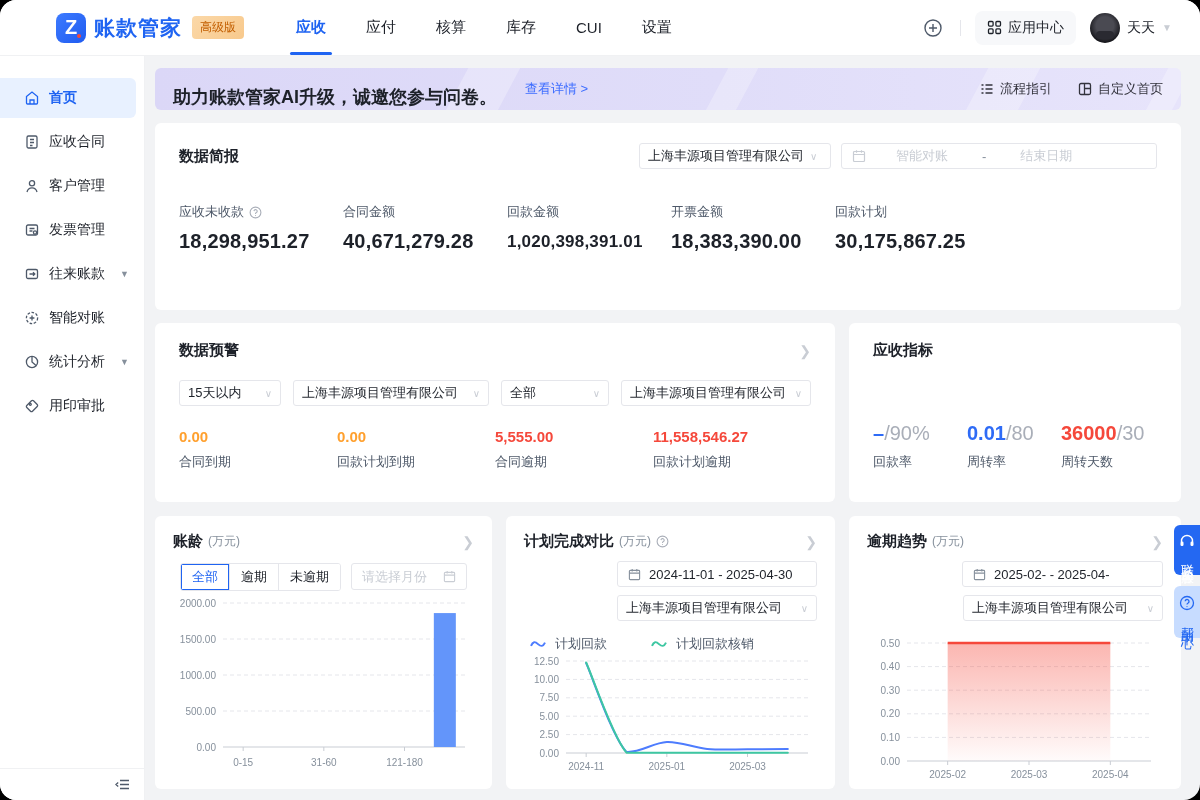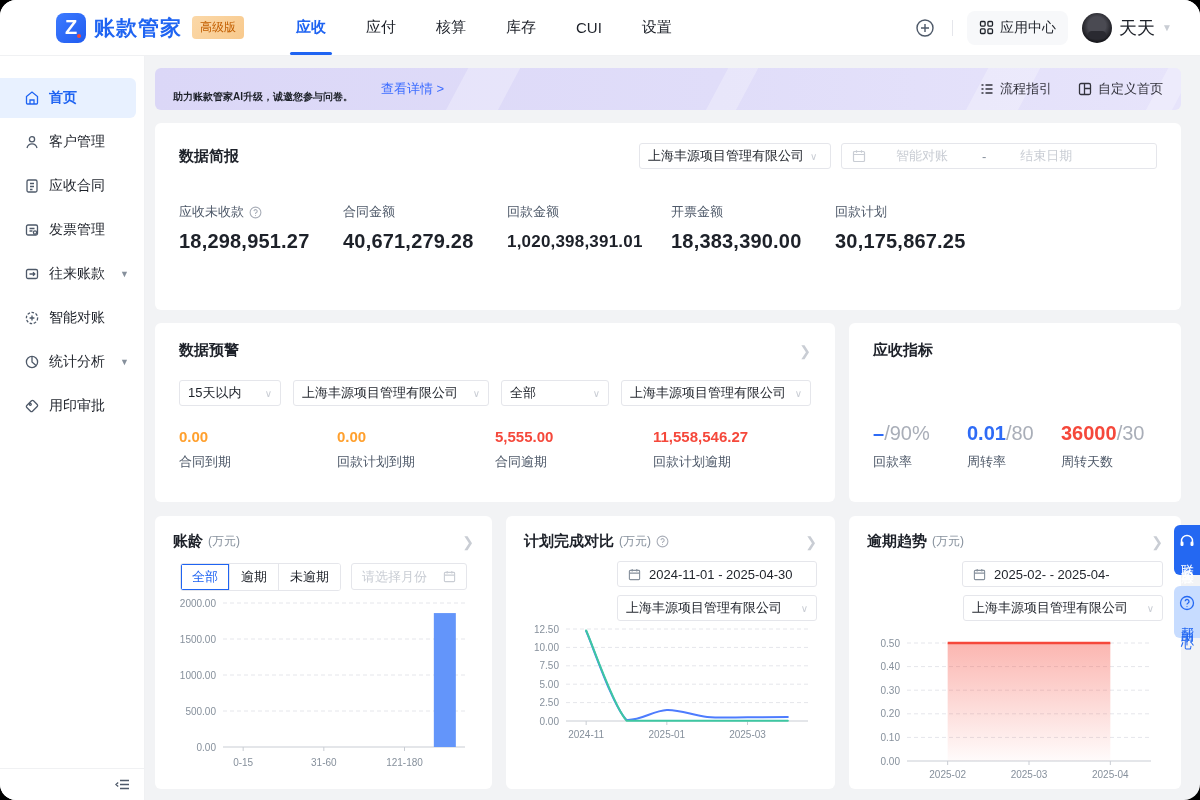--- a/index.html
+++ b/index.html
@@ -18,37 +18,37 @@
   .topnav .nav-item.active { color:#1F64F2; font-weight:bold; }
   .topnav .nav-item.active::after { content:""; position:absolute; bottom:0; left:-6px; right:-6px; height:3px; background:#1F64F2; border-radius:2px; }
   .topbar-right { margin-left:auto; display:flex; align-items:center; gap:14px; padding-right:28px; }
   .icon-btn { width:26px; height:26px; display:flex; align-items:center; justify-content:center; color:#4E5969; cursor:pointer; }
   .tb-divider { width:1px; height:16px; background:#E5E6EB; }
   .pill { display:flex; align-items:center; gap:6px; background:#F7F8FA; border-radius:8px; padding:8px 12px; cursor:pointer; color:#1D2129; font-size:14px; }
   .msg-badge { background:#F5483B; color:#fff; font-size:11px; border-radius:9px; padding:2px 7px; }
   .user-wrap { display:flex; align-items:center; gap:7px; cursor:pointer; }
   .avatar { width:30px; height:30px; border-radius:50%; background:radial-gradient(circle at 50% 42%,#4a4a52 0 38%,#17171c 72%); position:relative; overflow:hidden; }
   .avatar::after{ content:""; position:absolute; left:6px; right:6px; bottom:4px; height:8px; background:#2a2a31; border-radius:4px; }
-  .user-name { font-size:18px; color:#1D2129; }
+  .user-name { font-size:14px; color:#1D2129; }
   .caret { color:#C9CDD4; font-size:10px; }
 
   
   .sidebar { position:absolute; top:56px; left:0; bottom:0; width:145px; background:#fff; border-right:1px solid #F0F1F3; padding-top:20px; }
   .side-item { display:flex; align-items:center; gap:9px; height:40px; margin:2px 8px 4px 0; padding-left:24px; border-radius:0 6px 6px 0; color:#1D2129; font-size:14px; cursor:pointer; }
   .side-item .s-ico { color:#4E5969; display:flex; }
   .side-item.active { background:#E8F1FF; color:#1F64F2; font-weight:bold; }
   .side-item.active .s-ico { color:#1F64F2; }
   .side-item .s-caret { margin-left:6px; color:#86909C; font-size:9px; }
   .side-foot { position:absolute; bottom:0; left:0; right:0; height:32px; border-top:1px solid #F0F1F3; display:flex; align-items:center; justify-content:flex-end; padding-right:14px; color:#4E5969; cursor:pointer; }
 
   
   .content { position:absolute; top:56px; left:145px; right:0; bottom:0; padding:12px 19px 0 10px; overflow:hidden; }
   .banner { position:relative; height:42px; border-radius:6px; background:linear-gradient(90deg,#DBD7F7,#E0DDF9 55%,#E7E4FB); display:flex; align-items:center; padding:0 18px; overflow:hidden; margin-bottom:13px; }
   .banner .streak { position:absolute; top:-20px; width:52px; height:90px; background:rgba(255,255,255,.28); transform:skewX(-28deg); border-radius:8px; }
-  .banner-text { font-size:10px; font-weight:bold; color:#1D2129; z-index:1;margin-top:16px; }
+  .banner-text { font-size:18px; font-weight:bold; color:#1D2129; z-index:1;margin-top:16px; }
   .banner-link { font-size:13px; color:#3D6DFF; margin-left:28px; cursor:pointer; z-index:1; }
   .banner-right { margin-left:auto; display:flex; align-items:center; gap:26px; z-index:1; }
   .banner-act { display:flex; align-items:center; gap:6px; font-size:13px; color:#33333d; cursor:pointer; }
 
   .card { background:#fff; border-radius:6px; }
   .card-title-row { display:flex; align-items:center; }
   .card-title { font-size:15px; font-weight:bold; color:#1D2129; }
   .unit { font-size:12px; color:#86909C; font-weight:normal; margin-left:5px; }
   .chev { margin-left:auto; color:#C9CDD4; font-size:14px; cursor:pointer; }
 
@@ -156,34 +156,34 @@
           <svg class="ic" width="16" height="16" viewBox="0 0 16 16" fill="none" stroke="currentColor" stroke-width="1.3">
             <path d="M2.5 6.5 8 2l5.5 4.5V13a1 1 0 0 1-1 1h-9a1 1 0 0 1-1-1z"></path>
             <path d="M6 14v-4h4v4"></path>
           </svg>
         </span>
       <span>首页</span>
     </div>
     <div class="side-item">
       <span class="s-ico">
           <svg class="ic" width="16" height="16" viewBox="0 0 16 16" fill="none" stroke="currentColor" stroke-width="1.3">
+            <rect x="3" y="2" width="10" height="12" rx="1.5"></rect>
+            <path d="M6 5.5h4M6 8.5h4M6 11.5h2.5"></path>
+          </svg>
+        </span>
+      <span>应收合同</span>
+    </div>
+    <div class="side-item">
+      <span class="s-ico">
+          <svg class="ic" width="16" height="16" viewBox="0 0 16 16" fill="none" stroke="currentColor" stroke-width="1.3">
             <circle cx="8" cy="5.2" r="2.6"></circle>
             <path d="M3 14c.6-2.8 2.6-4.2 5-4.2S12.4 11.2 13 14"></path>
           </svg>
         </span>
       <span>客户管理</span>
-    </div>
-    <div class="side-item">
-      <span class="s-ico">
-          <svg class="ic" width="16" height="16" viewBox="0 0 16 16" fill="none" stroke="currentColor" stroke-width="1.3">
-            <rect x="3" y="2" width="10" height="12" rx="1.5"></rect>
-            <path d="M6 5.5h4M6 8.5h4M6 11.5h2.5"></path>
-          </svg>
-        </span>
-      <span>应收合同</span>
     </div>
     <div class="side-item">
       <span class="s-ico">
           <svg class="ic" width="16" height="16" viewBox="0 0 16 16" fill="none" stroke="currentColor" stroke-width="1.3">
             <rect x="2.5" y="3" width="11" height="10" rx="1.5"></rect>
             <path d="M5.5 6.5h5M5.5 9h3"></path>
             <circle cx="11" cy="10.5" r="1.6"></circle>
           </svg>
         </span>
       <span>发票管理</span>
@@ -446,20 +446,34 @@
             <svg class="ic" width="13" height="13" viewBox="0 0 14 14" fill="none" stroke="#86909C" stroke-width="1.2">
                 <rect x="1.5" y="2.5" width="11" height="10" rx="1"></rect>
                 <path d="M1.5 5.5h11M4.5 1.2v2.6M9.5 1.2v2.6"></path>
               </svg>
             <span>2024-11-01  -  2025-04-30</span>
           </div>
           <div class="select-box" style="width:200px">
             <span>上海丰源项目管理有限公司</span>
               <span class="sel-caret" style="margin-left:auto">∨</span>
           </div>
+        </div>
+        <div class="legend-row">
+          <span class="legend-item">
+            <svg class="ic" width="16" height="9" viewBox="0 0 16 9" fill="none" stroke="#4D7CFE" stroke-width="2">
+                <path d="M1 6.5C3 1.5 5 1.5 8 4.5s5 3 7-1.5" transform="scale(1,0.9)"></path>
+              </svg>
+            <span>计划回款</span>
+          </span>
+          <span class="legend-item">
+            <svg class="ic" width="16" height="9" viewBox="0 0 16 9" fill="none" stroke="#3EC7A2" stroke-width="2">
+                <path d="M1 6.5C3 1.5 5 1.5 8 4.5s5 3 7-1.5" transform="scale(1,0.9)"></path>
+              </svg>
+            <span>计划回款核销</span>
+          </span>
         </div>
         <div class="chart-host"><svg width="296" height="122" viewBox="0 0 296 122">
               <text x="35" y="101.5" text-anchor="end" font-size="10" fill="#86909C" font-family="&quot;Liberation Sans&quot;,sans-serif">0.00</text>
               <line x1="42" y1="79.60000000000001" x2="284" y2="79.60000000000001" stroke="#E5E6EB" stroke-dasharray="4 3" stroke-width="1"></line>
               <text x="35" y="83.10000000000001" text-anchor="end" font-size="10" fill="#86909C" font-family="&quot;Liberation Sans&quot;,sans-serif">2.50</text>
               <line x1="42" y1="61.199999999999996" x2="284" y2="61.199999999999996" stroke="#E5E6EB" stroke-dasharray="4 3" stroke-width="1"></line>
               <text x="35" y="64.69999999999999" text-anchor="end" font-size="10" fill="#86909C" font-family="&quot;Liberation Sans&quot;,sans-serif">5.00</text>
               <line x1="42" y1="42.800000000000004" x2="284" y2="42.800000000000004" stroke="#E5E6EB" stroke-dasharray="4 3" stroke-width="1"></line>
               <text x="35" y="46.300000000000004" text-anchor="end" font-size="10" fill="#86909C" font-family="&quot;Liberation Sans&quot;,sans-serif">7.50</text>
               <line x1="42" y1="24.399999999999995" x2="284" y2="24.399999999999995" stroke="#E5E6EB" stroke-dasharray="4 3" stroke-width="1"></line>

